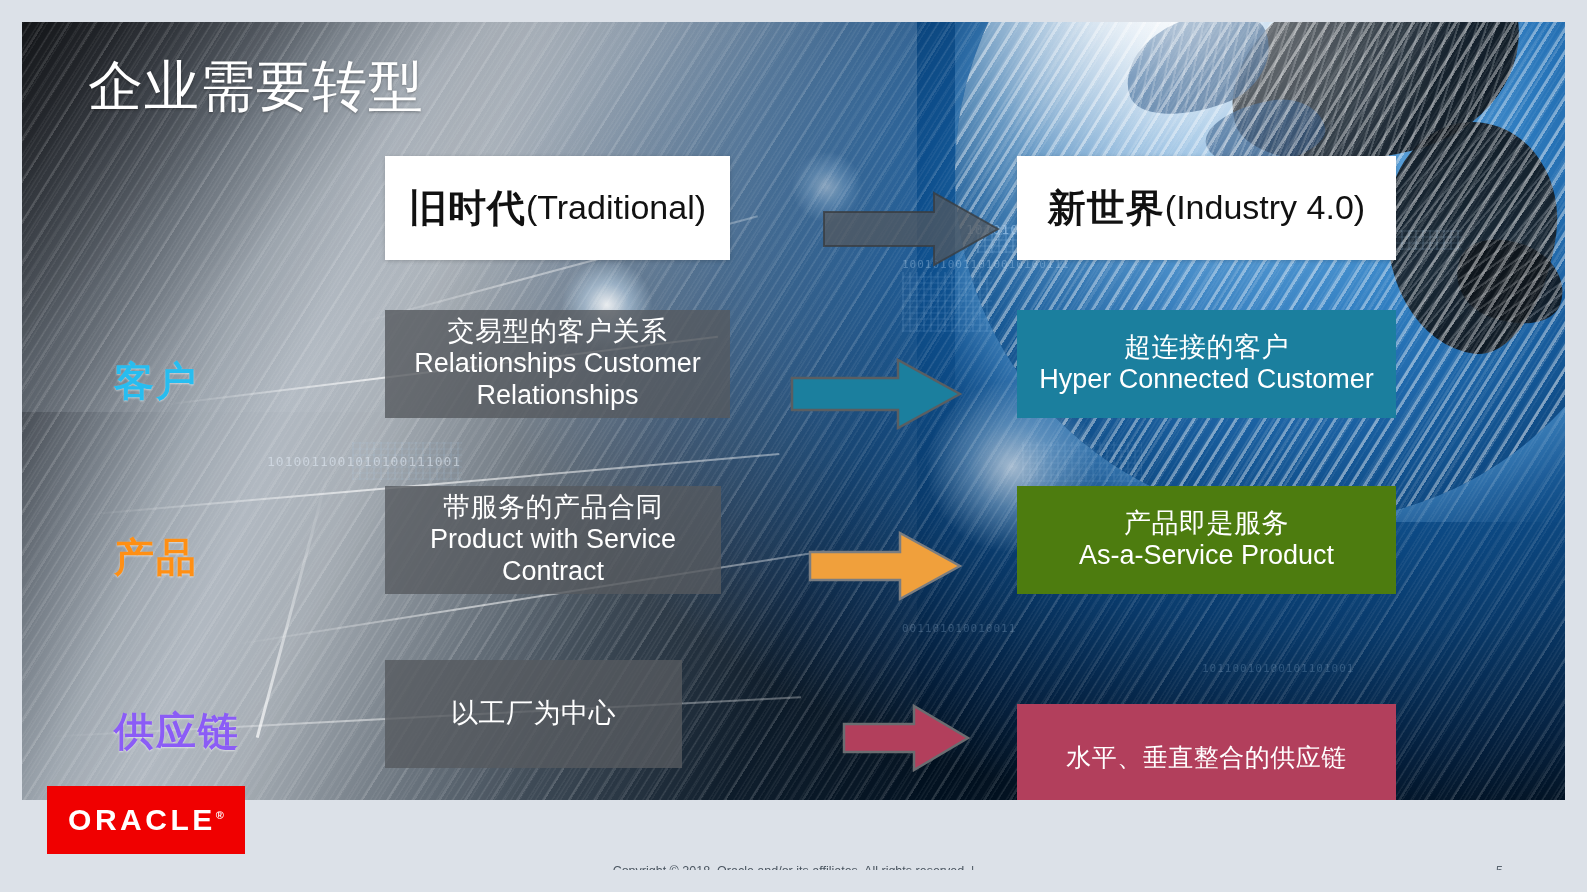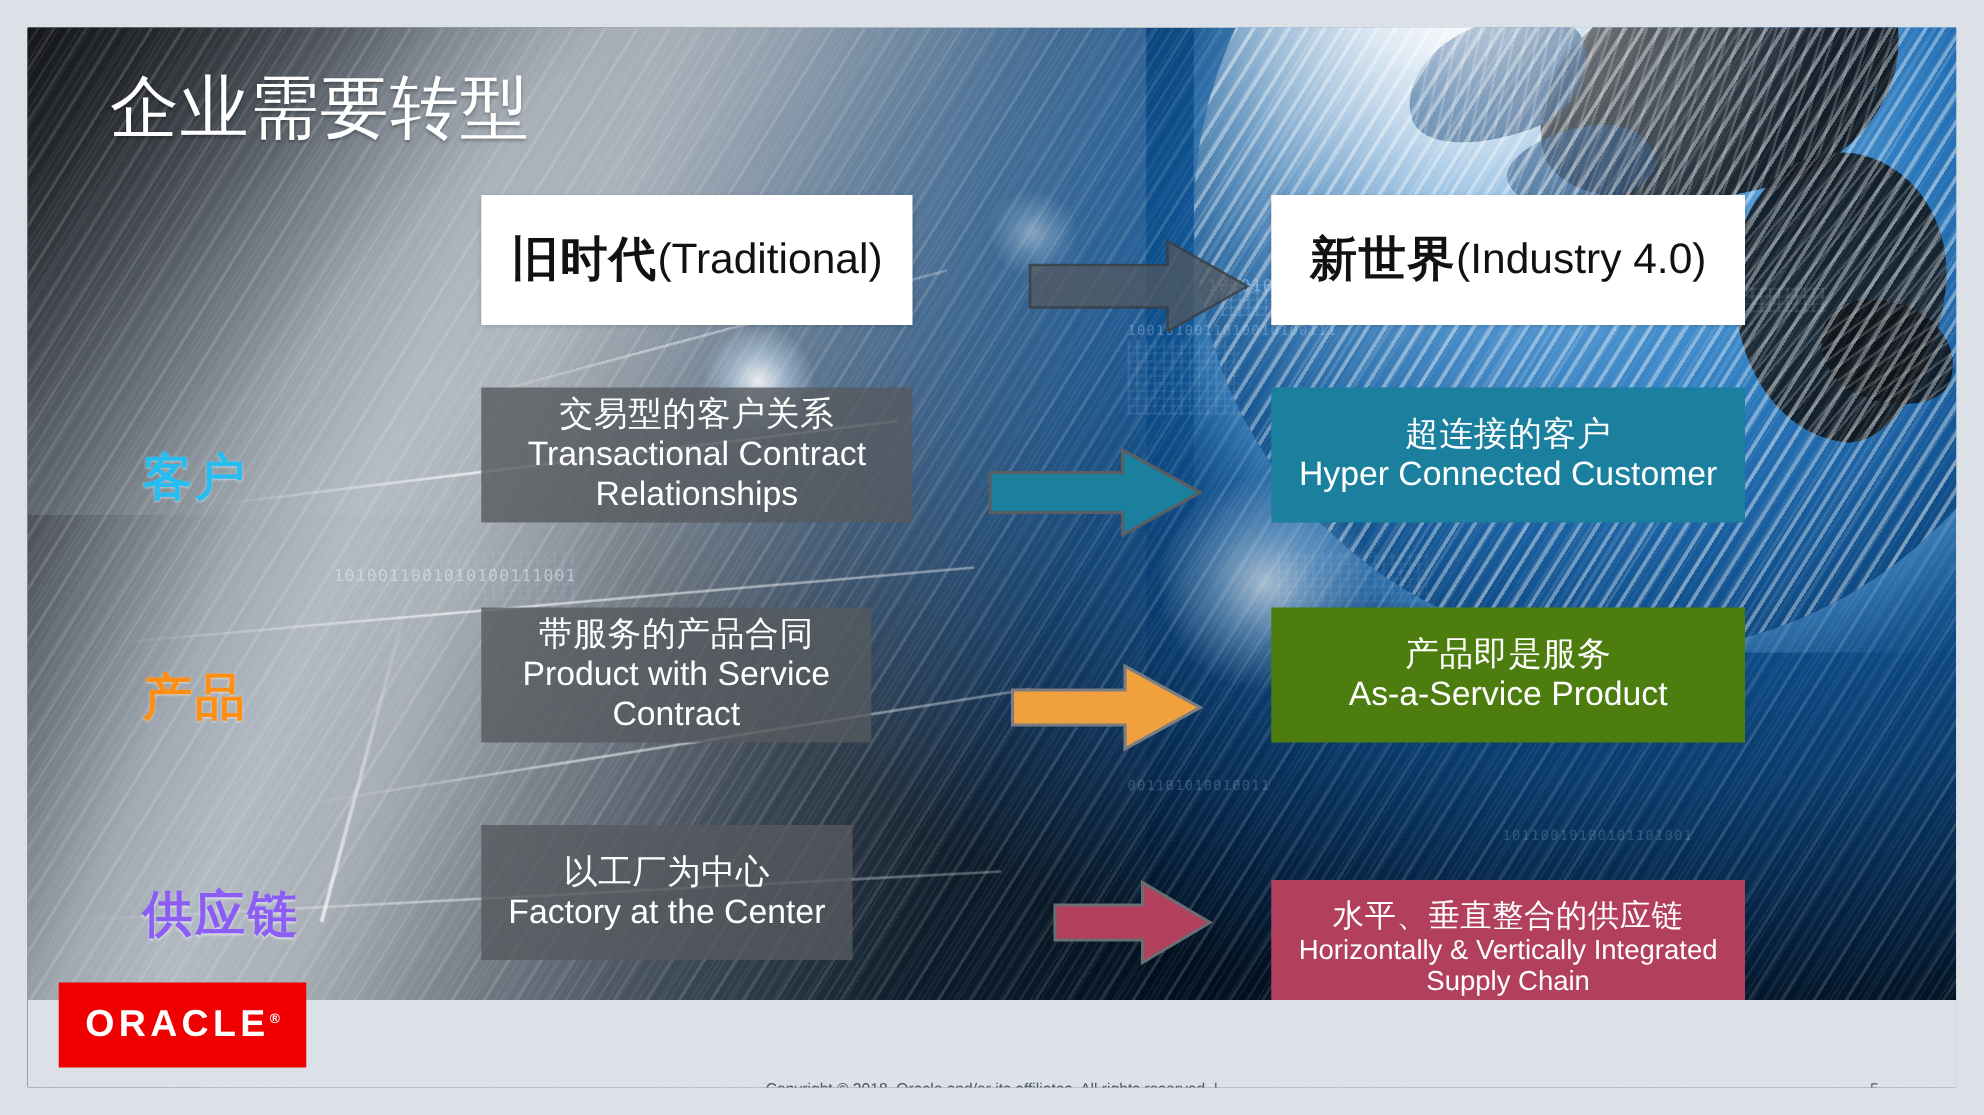--- a/index.html
+++ b/index.html
@@ -278,21 +278,21 @@
     padding: 4px 10px;
     box-sizing: border-box;
   }
   .box .zh { font-size: 27px; line-height: 1.18; letter-spacing: 0.5px; }
   .box .en { font-size: 27px; line-height: 1.18; }
   .box.small .zh { font-size: 25px; }
   .box.small .en { font-size: 22px; line-height: 1.12; }
 
   .box.left  { background: rgba(86,90,95,0.80); }
   .left-0 { left: 363px; top: 288px; width: 345px; height: 108px; }
-  .left-1 { left: 363px; top: 464px; width: 312px; height: 108px; }
+  .left-1 { left: 363px; top: 464px; width: 336px; height: 108px; }
   .left-2 { left: 363px; top: 638px; width: 297px; height: 108px; }
 
   .right-0 { left: 995px; top: 288px; width: 379px; height: 108px; background: #1b7f9e; }
   .right-1 { left: 995px; top: 464px; width: 379px; height: 108px; background: #4d7c0f; }
   .right-2 { left: 995px; top: 638px; width: 379px; height: 108px; background: #b23f5c; margin-top: 44px; }
 
   
   .arrow {
     position: absolute;
     display: block;
@@ -422,21 +422,21 @@
     <svg class="arrow" style="left:800px; top:168px;" width="178" height="78" viewBox="0 0 178 78">
       <polygon points="2,22 112,22 112,3 176,39 112,75 112,56 2,56" fill="#55585c" fill-opacity="0.72" stroke="#3a3d41" stroke-opacity="0.8" stroke-width="2"></polygon>
     </svg>
 
     <div class="rowlabel" id="label-0">客户</div>
     <div class="rowlabel" id="label-1">产品</div>
     <div class="rowlabel" id="label-2">供应链</div>
 
     <div class="box left left-0">
       <div class="zh">交易型的客户关系</div>
-      <div class="en">Transactional Contract Relationships</div>
+      <div class="en">Relationships Customer Relationships</div>
     </div>
     <svg class="arrow" style="left:768px; top:336px;" width="172" height="72" viewBox="0 0 172 72">
       <polygon points="2,20 108,20 108,2 170,36 108,70 108,52 2,52" fill="#1b7f9e" stroke="#5a5e62" stroke-width="2.5"></polygon>
     </svg>
     <div class="box right-0">
       <div class="zh">超连接的客户</div>
       <div class="en">Hyper Connected Customer</div>
     </div>
 
     <div class="box left left-1">
@@ -446,28 +446,26 @@
     <svg class="arrow" style="left:786px; top:508px;" width="154" height="72" viewBox="0 0 154 72">
       <polygon points="2,22 92,22 92,3 152,36 92,69 92,50 2,50" fill="#f0a03c" stroke="#7a7d81" stroke-width="2.5"></polygon>
     </svg>
     <div class="box right-1">
       <div class="zh">产品即是服务</div>
       <div class="en">As-a-Service Product</div>
     </div>
 
     <div class="box left left-2">
       <div class="zh">以工厂为中心</div>
-      <div class="en">Factory at the Center</div>
     </div>
     <svg class="arrow" style="left:820px; top:682px;" width="128" height="68" viewBox="0 0 128 68">
       <polygon points="2,20 72,20 72,2 126,34 72,66 72,48 2,48" fill="#b23f5c" stroke="#6a6d71" stroke-width="2.5"></polygon>
     </svg>
     <div class="box right-2 small">
       <div class="zh">水平、垂直整合的供应链</div>
-      <div class="en">Horizontally &amp; Vertically Integrated Supply Chain</div>
     </div>
 
     <div class="footer-band"></div>
     <div class="copyright">Copyright © 2018, Oracle and/or its affiliates. All rights reserved.  |</div>
     <div class="pagenum">5</div>
   </div>
 
   <div class="oracle-logo">
     <span class="word"><span>ORACLE</span><span class="reg">®</span></span>
   </div>

